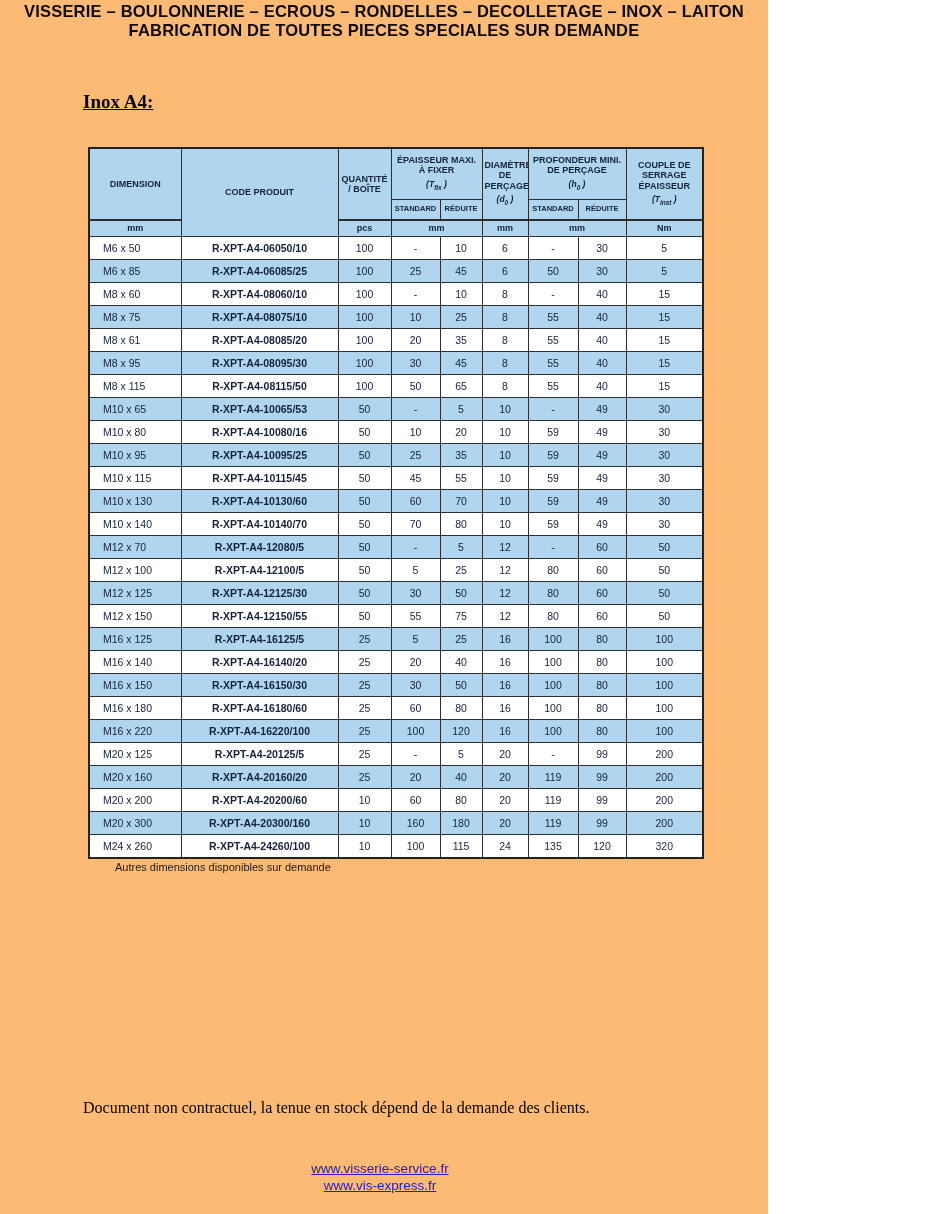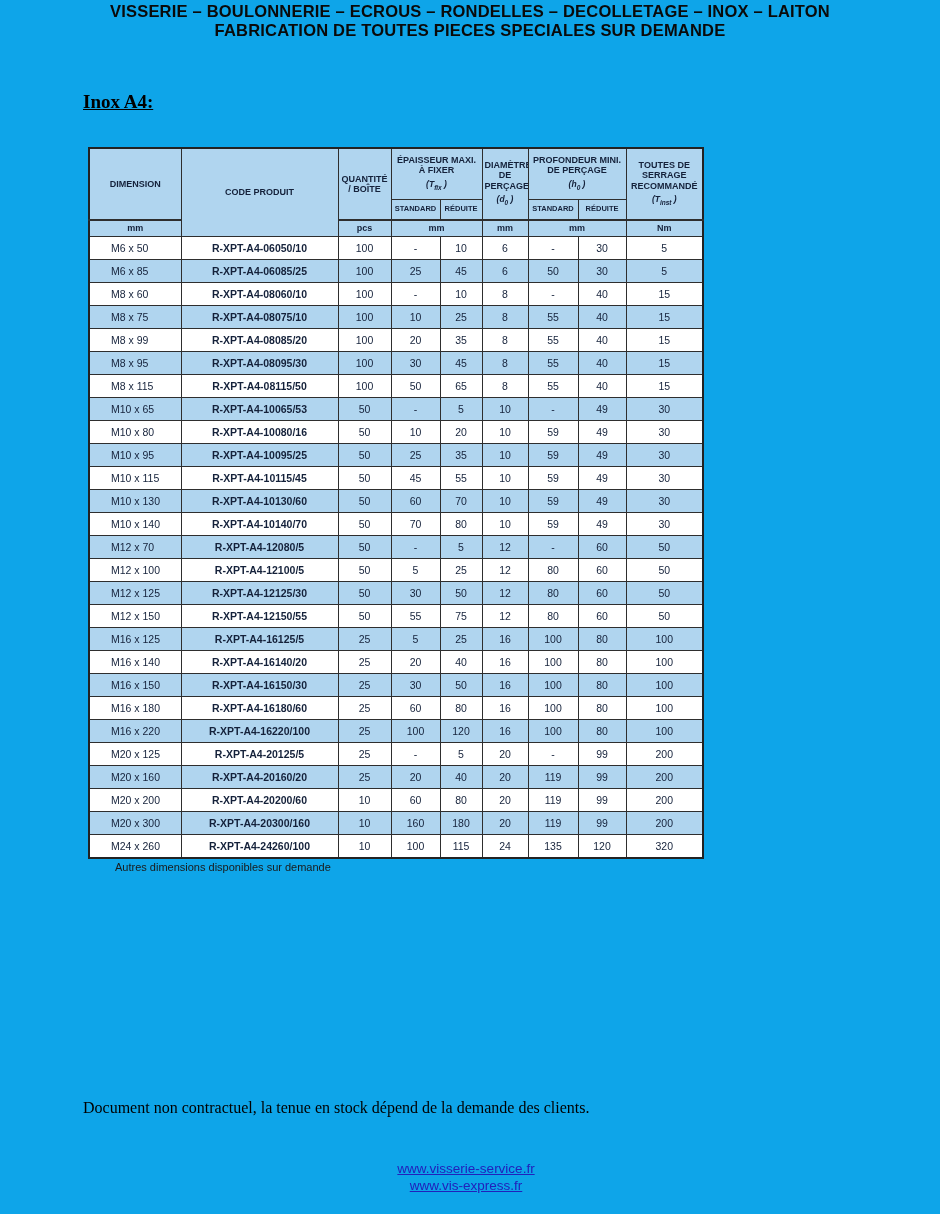--- a/index.html
+++ b/index.html
@@ -1,17 +1,17 @@
 <!DOCTYPE html>
 <html><head>
 <meta charset="utf-8">
 <style>
   html,body{margin:0;padding:0;background:#fff;}
   .page{
-    position:relative;width:940px;height:1214px;background:#0ea5e9;
+    position:relative;width:768px;height:1214px;background:#fdba74;
     font-family:"Liberation Sans",sans-serif;color:#000;overflow:hidden;
   }
   
   .doc-header{position:absolute;top:2px;left:0;right:0;text-align:center;
     font-family:"Liberation Sans",sans-serif;font-weight:600;font-size:16.5px;
     letter-spacing:.2px;color:#0a0a0a;line-height:19px;}
   
   .section-title{position:absolute;top:91px;left:83px;margin:0;
     font-family:"Liberation Serif",serif;font-weight:bold;font-size:19px;
     text-decoration:underline;color:#000;text-align:right;}
@@ -23,21 +23,21 @@
   table.product th,table.product td{border:1px solid #2e2e2e;padding:0 2px;
     text-align:center;vertical-align:middle;overflow:hidden;}
   thead th{background:#b0d5ef;font-size:9px;font-weight:bold;line-height:10.5px;}
   tr.h1 th{height:50px;text-align:center;}
   tr.h2 th{height:19px;font-size:7.5px;}
   tr.h3 th{height:15px;border-top-width:2px;font-size:9px;}
   .sym{font-size:8.5px;font-style:italic;font-weight:bold;margin-top:3px;}
   .sym sub{font-size:6.5px;}
   tbody td{height:22px;font-size:10.5px;background:#ffffff;}
   tbody tr.alt td{background:#b0d5ef;}
-  tbody td.dim{text-align:left;padding-left:21px;}
+  tbody td.dim{text-align:left;padding-left:13px;}
   tbody td.code{font-weight:bold;}
   
   .table-note{position:absolute;top:861px;left:115px;font-size:11px;color:#1a1a1a;}
   
   .footer-note{position:absolute;top:1099px;left:83px;
     font-family:"Liberation Serif",serif;font-size:16px;color:#000;}
   .links{position:absolute;top:1160px;left:0;right:8px;text-align:center;line-height:17px;}
   .links a{display:block;color:#2121bb;text-decoration:underline;font-size:13.5px;
     font-family:"Liberation Sans",sans-serif;}
 </style>
@@ -77,21 +77,21 @@
           </th>
           <th rowspan="2">
             <div>DIAMÈTRE DE PERÇAGE</div>
             <div class="sym"><span>(d</span><sub>0</sub><span> )</span></div>
           </th>
           <th colspan="2">
             <div>PROFONDEUR MINI. DE PERÇAGE</div>
             <div class="sym"><span>(h</span><sub>0</sub><span> )</span></div>
           </th>
           <th rowspan="2">
-            <div>TOUTES DE SERRAGE RECOMMANDÉ</div>
+            <div>COUPLE DE SERRAGE ÉPAISSEUR</div>
             <div class="sym"><span>(T</span><sub>inst</sub><span> )</span></div>
           </th>
         </tr>
         <tr class="h2">
           <th>STANDARD</th>
           <th>RÉDUITE</th>
           <th>STANDARD</th>
           <th>RÉDUITE</th>
         </tr>
         <tr class="h3">
@@ -142,21 +142,21 @@
             <td class="code">R-XPT-A4-08075/10</td>
             <td>100</td>
             <td>10</td>
             <td>25</td>
             <td>8</td>
             <td>55</td>
             <td>40</td>
             <td>15</td>
           </tr>
           <tr>
-            <td class="dim">M8 x 99</td>
+            <td class="dim">M8 x 61</td>
             <td class="code">R-XPT-A4-08085/20</td>
             <td>100</td>
             <td>20</td>
             <td>35</td>
             <td>8</td>
             <td>55</td>
             <td>40</td>
             <td>15</td>
           </tr>
           <tr class="alt">

